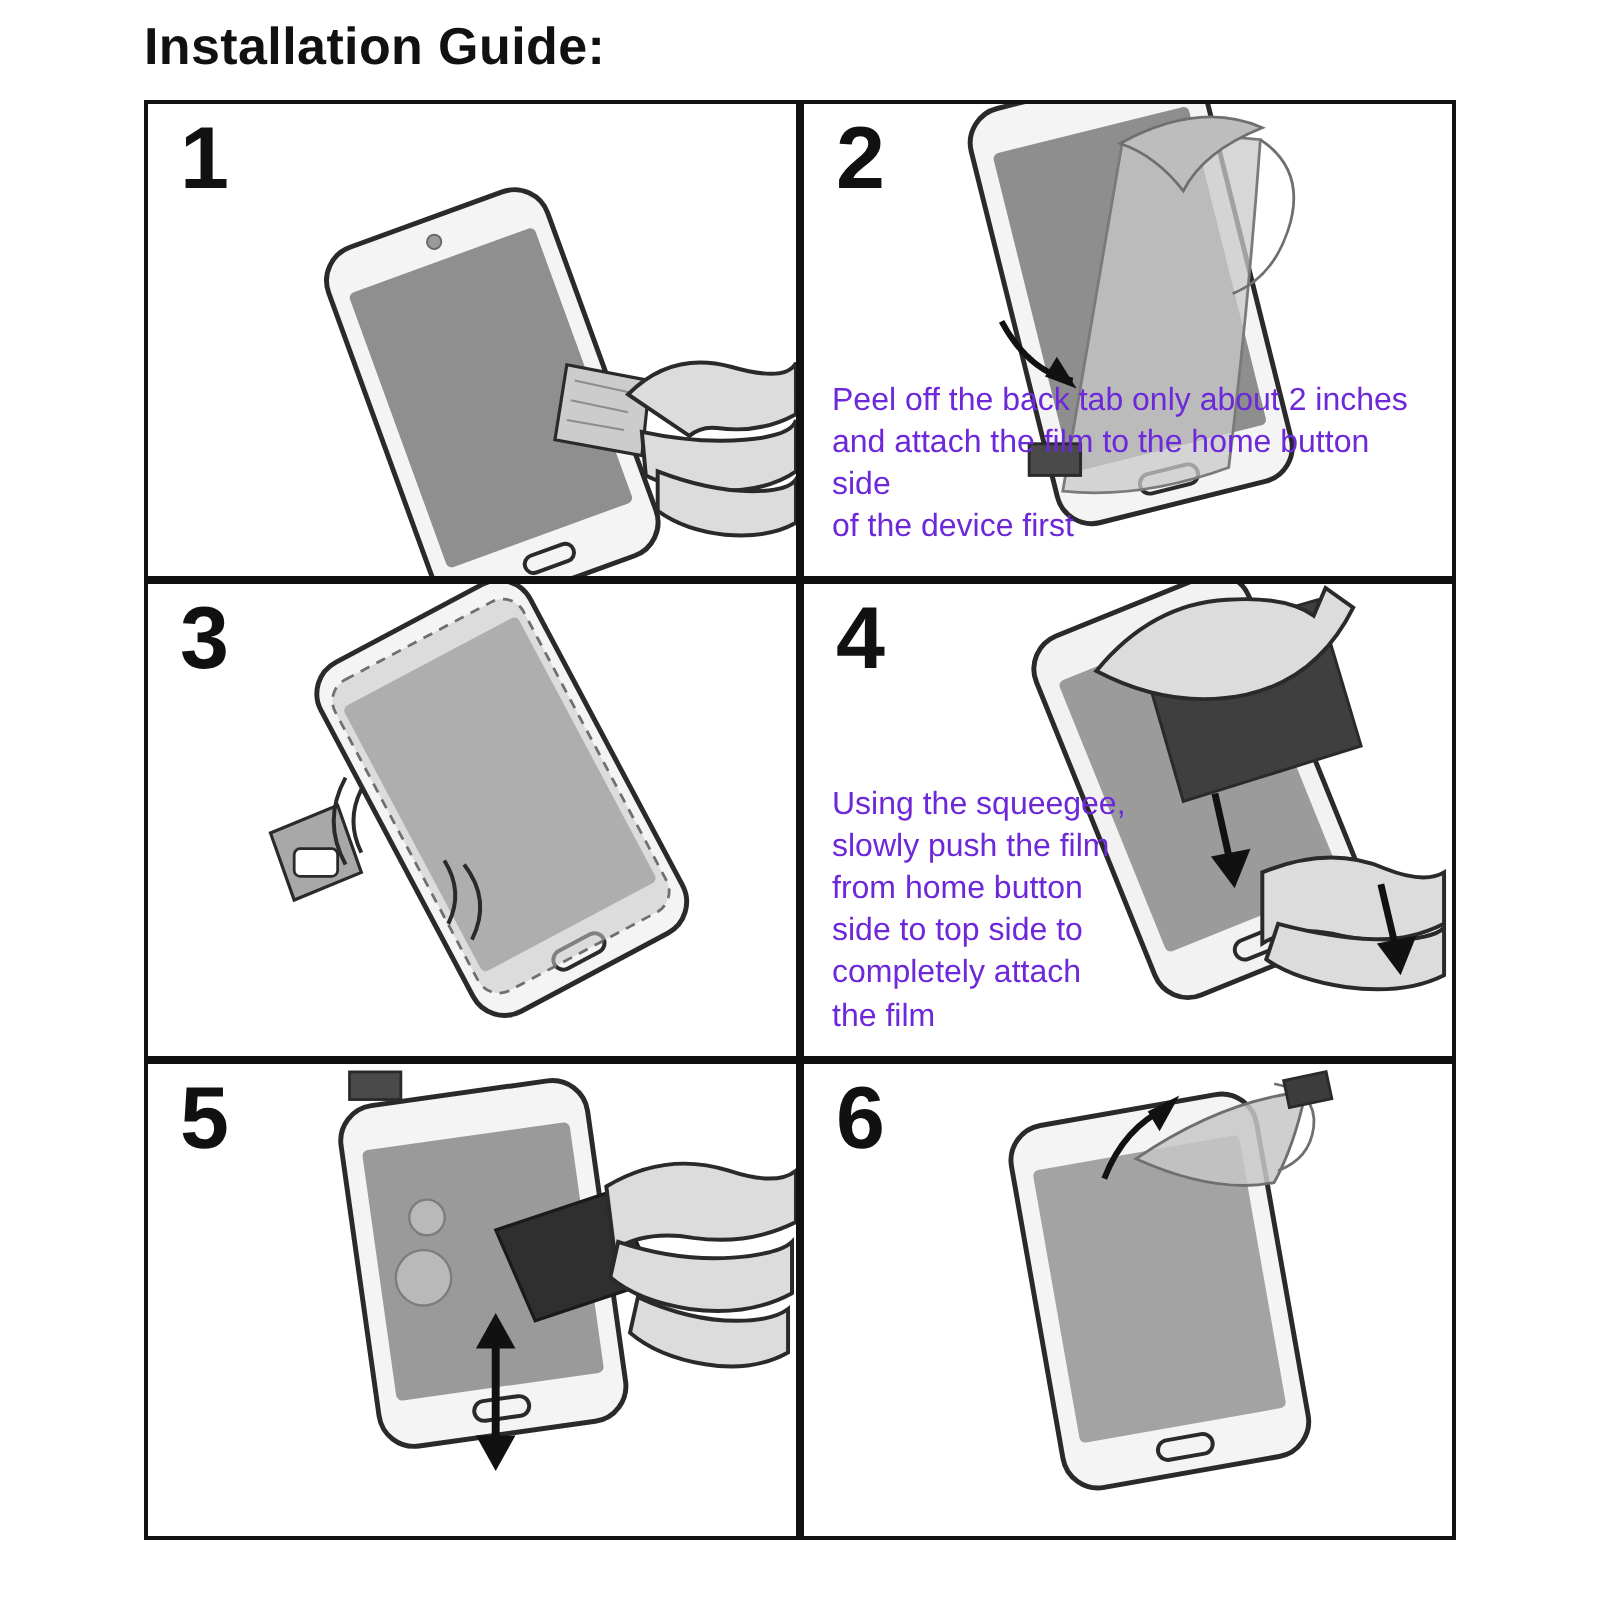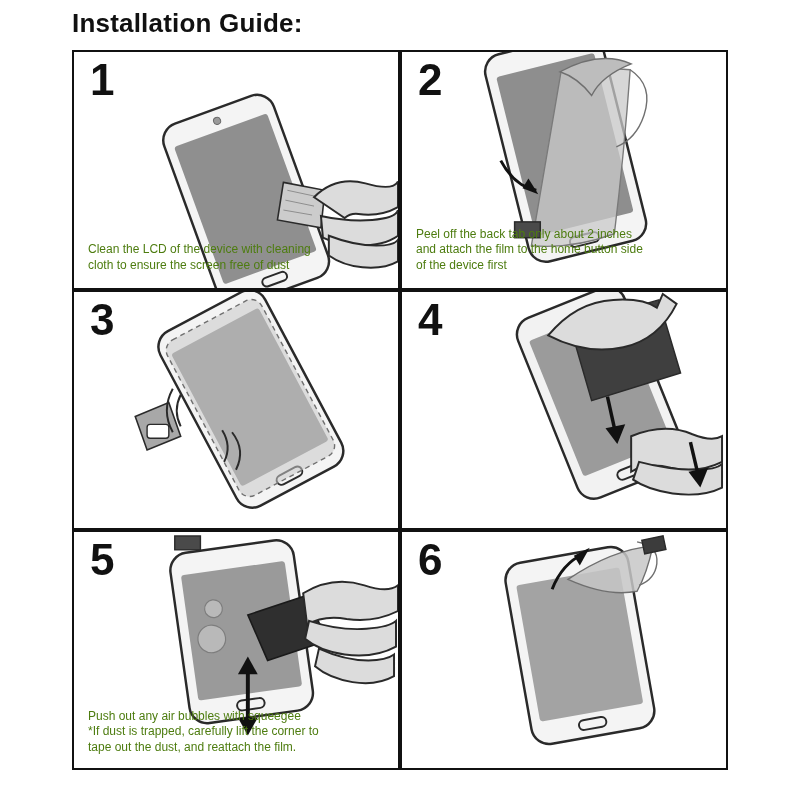--- a/index.html
+++ b/index.html
@@ -58,23 +58,23 @@
     top: 6px;
     font-size: 44px;
     font-weight: bold;
     line-height: 1;
     color: #111111;
   }
   .caption {
     position: absolute;
     left: 14px;
     right: 10px;
-    font-size: 12px;
+    font-size: 16px;
     line-height: 1.32;
-    color: #4d7c0f;
+    color: #6d28d9;
     white-space: pre-line;
   }
   .art {
     position: absolute;
     inset: 0;
     pointer-events: none;
   }
   
   .cap-bottom { bottom: 14px; }
   .cap-bottom-2 { bottom: 12px; }
@@ -106,22 +106,20 @@
           <line x1="214" y1="150" x2="243" y2="156" stroke="#8d8d8d" stroke-width="1"></line>
           <line x1="212" y1="160" x2="241" y2="165" stroke="#8d8d8d" stroke-width="1"></line>
         </g>
 
         <g fill="#dcdcdc" stroke="#2a2a2a" stroke-width="2">
           <path d="M243 147 q22 -22 52 -14 q28 8 33 -2 l0 26 q-18 10 -40 7 q-8 -1 -14 4 l-31 -21 z"></path>
           <path d="M250 166 q28 6 52 4 q24 -2 26 -10 l0 26 q-14 10 -40 10 q-20 0 -36 -8 z"></path>
           <path d="M258 186 q26 10 48 10 q18 0 22 -6 l0 22 q-14 8 -36 6 q-20 -2 -34 -12 z"></path>
         </g>
       </svg>
-      <div class="caption cap-bottom">Clean the LCD of the device with cleaning
-cloth to ensure the screen free of dust</div>
     </div>
 
     <div class="cell c2">
       <div class="step-num">2</div>
       <svg class="art" viewBox="0 0 328 240">
         <g transform="rotate(-14 170 110)">
           <rect x="108" y="-12" width="122" height="216" rx="18" ry="18" fill="#f4f4f4" stroke="#2a2a2a" stroke-width="2.5"></rect>
           <rect x="118" y="10" width="102" height="166" rx="3" fill="#8e8e8e"></rect>
           <rect x="150" y="186" width="30" height="10" rx="5" fill="#f4f4f4" stroke="#2a2a2a" stroke-width="2"></rect>
         </g>
@@ -188,20 +186,26 @@
           <path d="M240 172 q30 8 56 8 q22 0 28 -6 l0 24 q-20 10 -50 6 q-26 -4 -40 -14 z"></path>
         </g>
 
         <g stroke="#111111" stroke-width="3.5" fill="none">
           <path d="M208 106 L216 142"></path>
           <path d="M292 152 L300 186"></path>
         </g>
         <polygon points="218,154 206,138 226,134" fill="#111111"></polygon>
         <polygon points="302,198 290,182 310,178" fill="#111111"></polygon>
       </svg>
+      <div class="caption cap-mid-left">Using the squeegee,
+slowly push the film
+from home button
+side to top side to
+completely     attach
+the film</div>
     </div>
 
     <div class="cell c5">
       <div class="step-num">5</div>
       <svg class="art" viewBox="0 0 328 240">
         <g transform="rotate(-8 170 110)">
           <rect x="108" y="14" width="126" height="174" rx="18" ry="18" fill="#f4f4f4" stroke="#2a2a2a" stroke-width="2.5"></rect>
           <rect x="118" y="36" width="106" height="128" rx="3" fill="#9a9a9a"></rect>
           <rect x="156" y="170" width="28" height="10" rx="5" fill="#f4f4f4" stroke="#2a2a2a" stroke-width="2"></rect>
           <circle cx="146" cy="74" r="9" fill="#b9b9b9" stroke="#7d7d7d" stroke-width="1.2"></circle>
@@ -217,23 +221,20 @@
           <path d="M238 90 q30 10 58 8 q24 -2 30 -8 l0 26 q-22 12 -52 8 q-26 -4 -40 -16 z"></path>
           <path d="M248 118 q26 12 50 12 q18 0 26 -6 l0 22 q-18 10 -42 6 q-24 -4 -38 -16 z"></path>
         </g>
 
         <g stroke="#111111" stroke-width="4" fill="none">
           <path d="M176 136 L176 196"></path>
         </g>
         <polygon points="176,126 166,144 186,144" fill="#111111"></polygon>
         <polygon points="176,206 166,188 186,188" fill="#111111"></polygon>
       </svg>
-      <div class="caption cap-bottom-2">Push out any air bubbles with squeegee
-*If dust is trapped, carefully lift the corner to
-tape out the dust, and reattach the film.</div>
     </div>
 
     <div class="cell c6">
       <div class="step-num">6</div>
       <svg class="art" viewBox="0 0 328 240">
         <g transform="rotate(-10 180 120)">
           <rect x="118" y="22" width="126" height="186" rx="18" ry="18" fill="#f4f4f4" stroke="#2a2a2a" stroke-width="2.5"></rect>
           <rect x="128" y="44" width="106" height="140" rx="3" fill="#a3a3a3"></rect>
           <rect x="166" y="190" width="28" height="10" rx="5" fill="#f4f4f4" stroke="#2a2a2a" stroke-width="2"></rect>
         </g>

